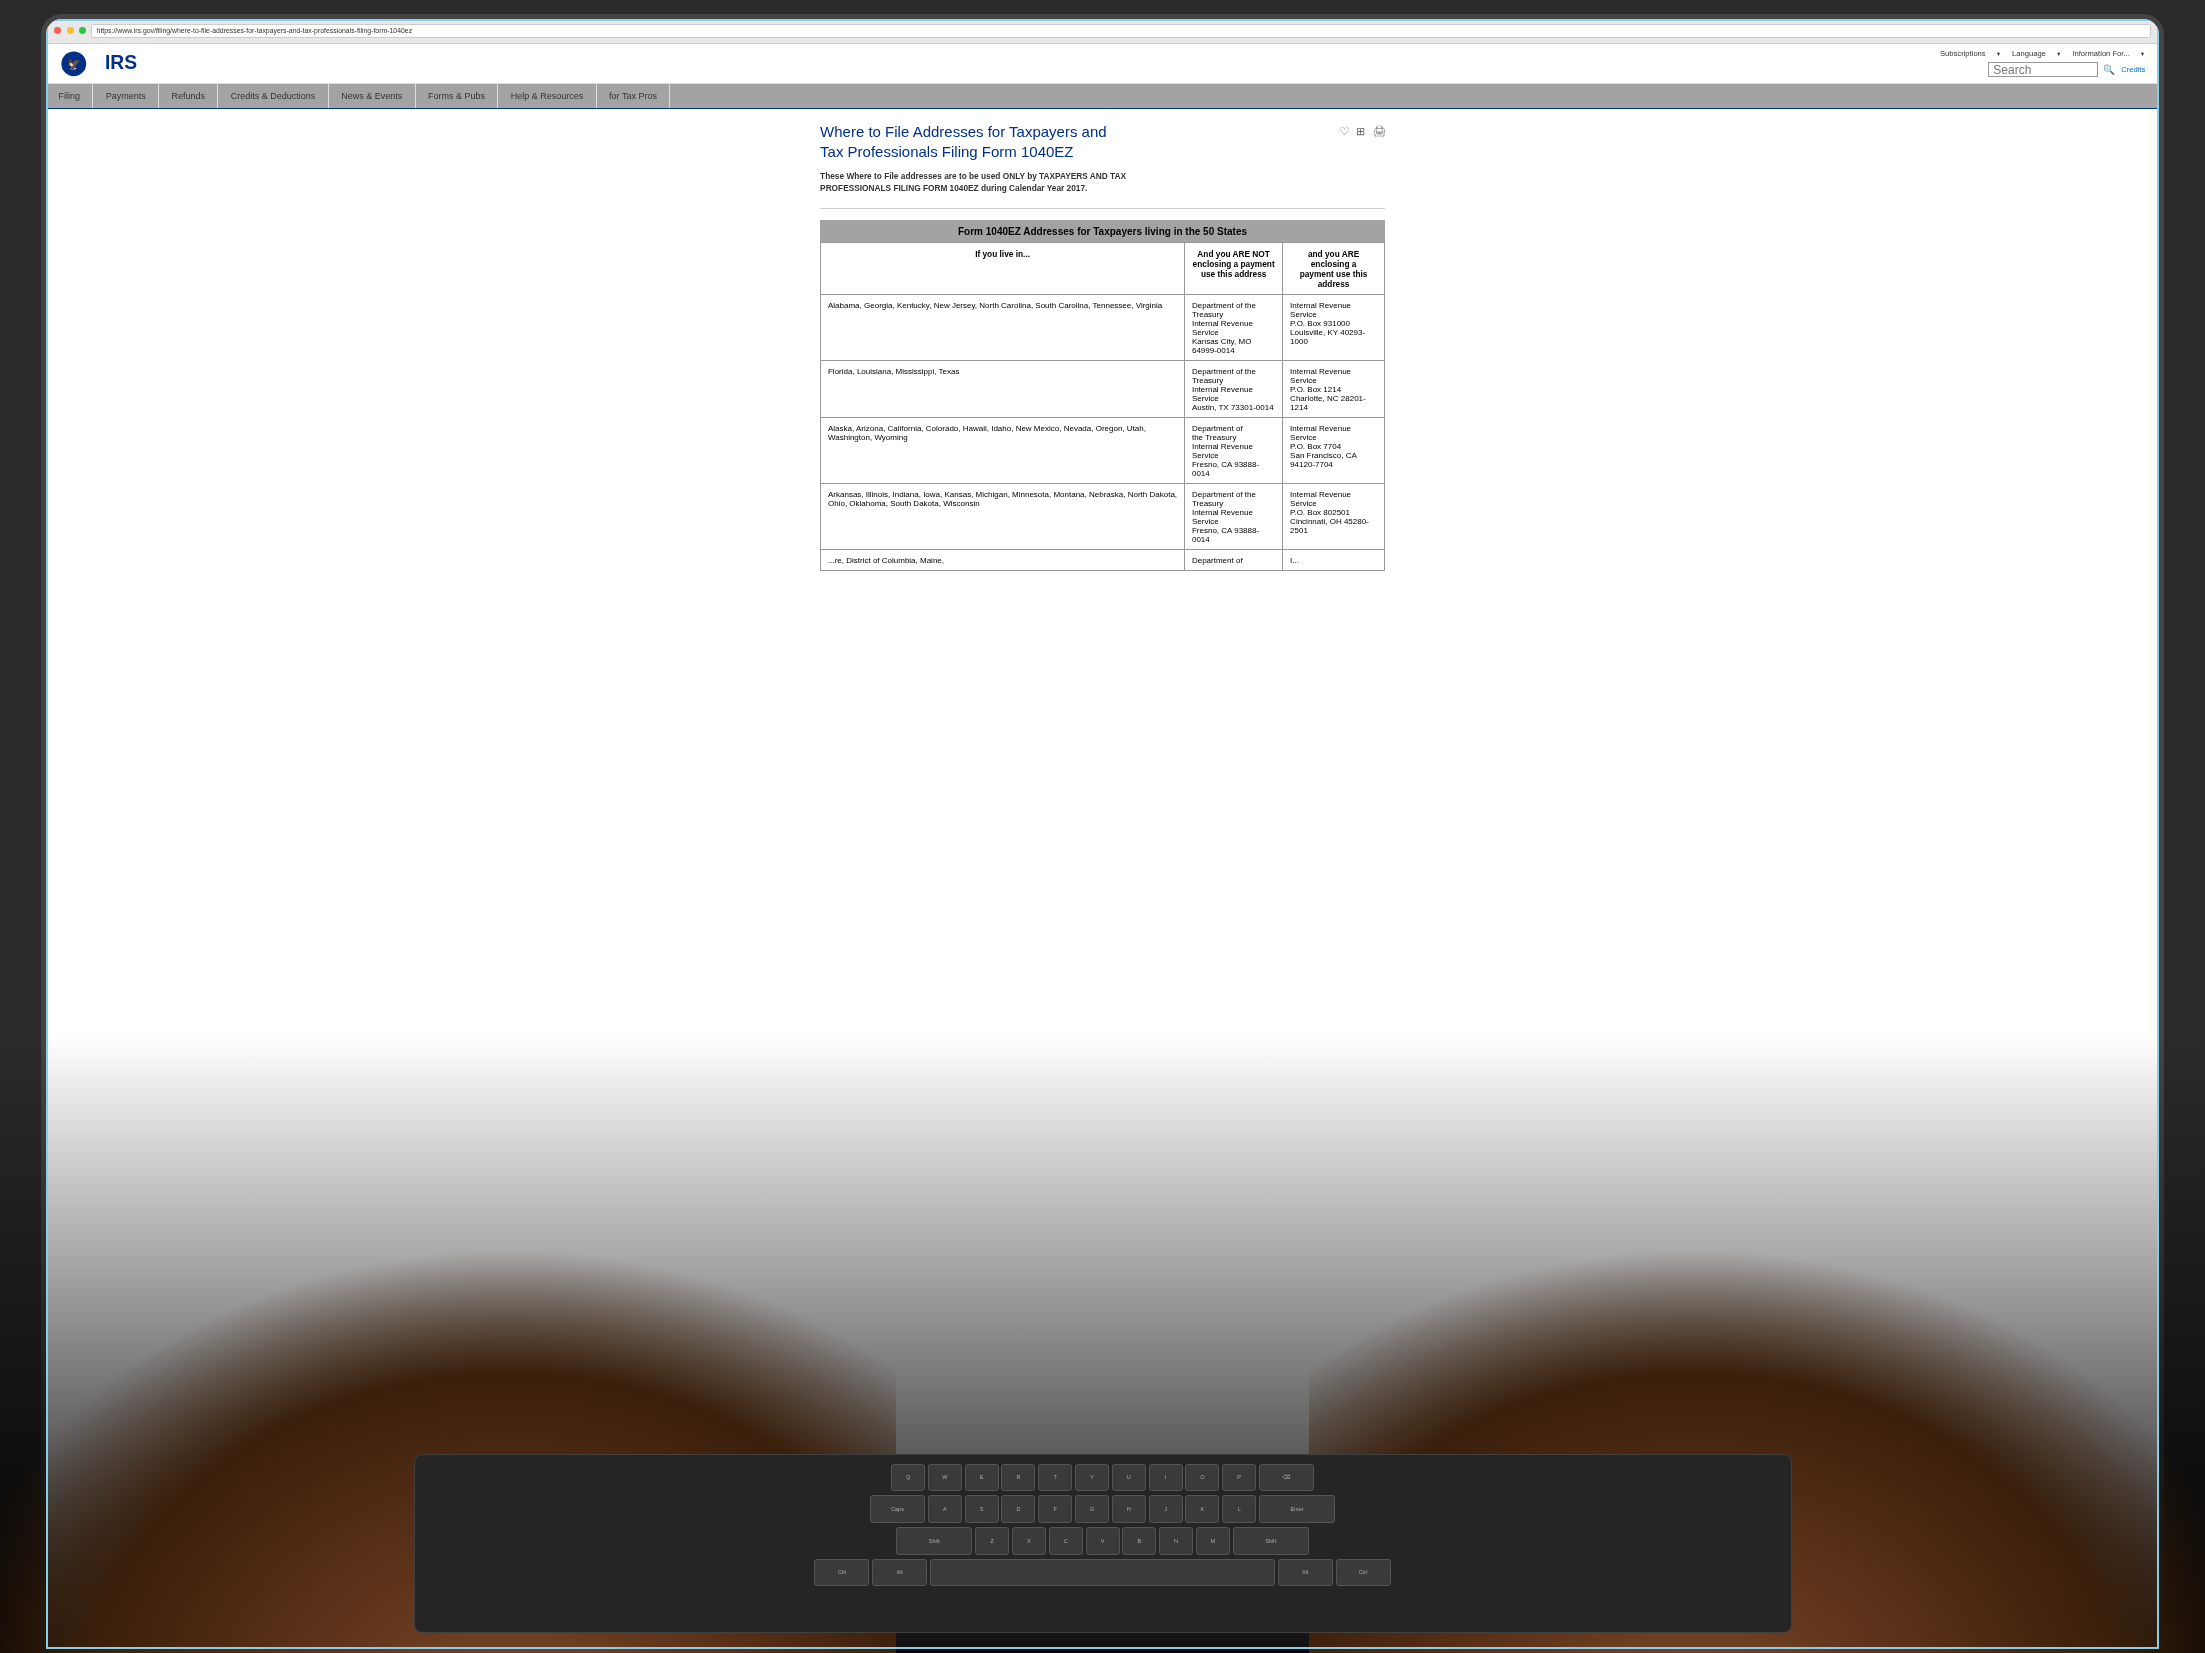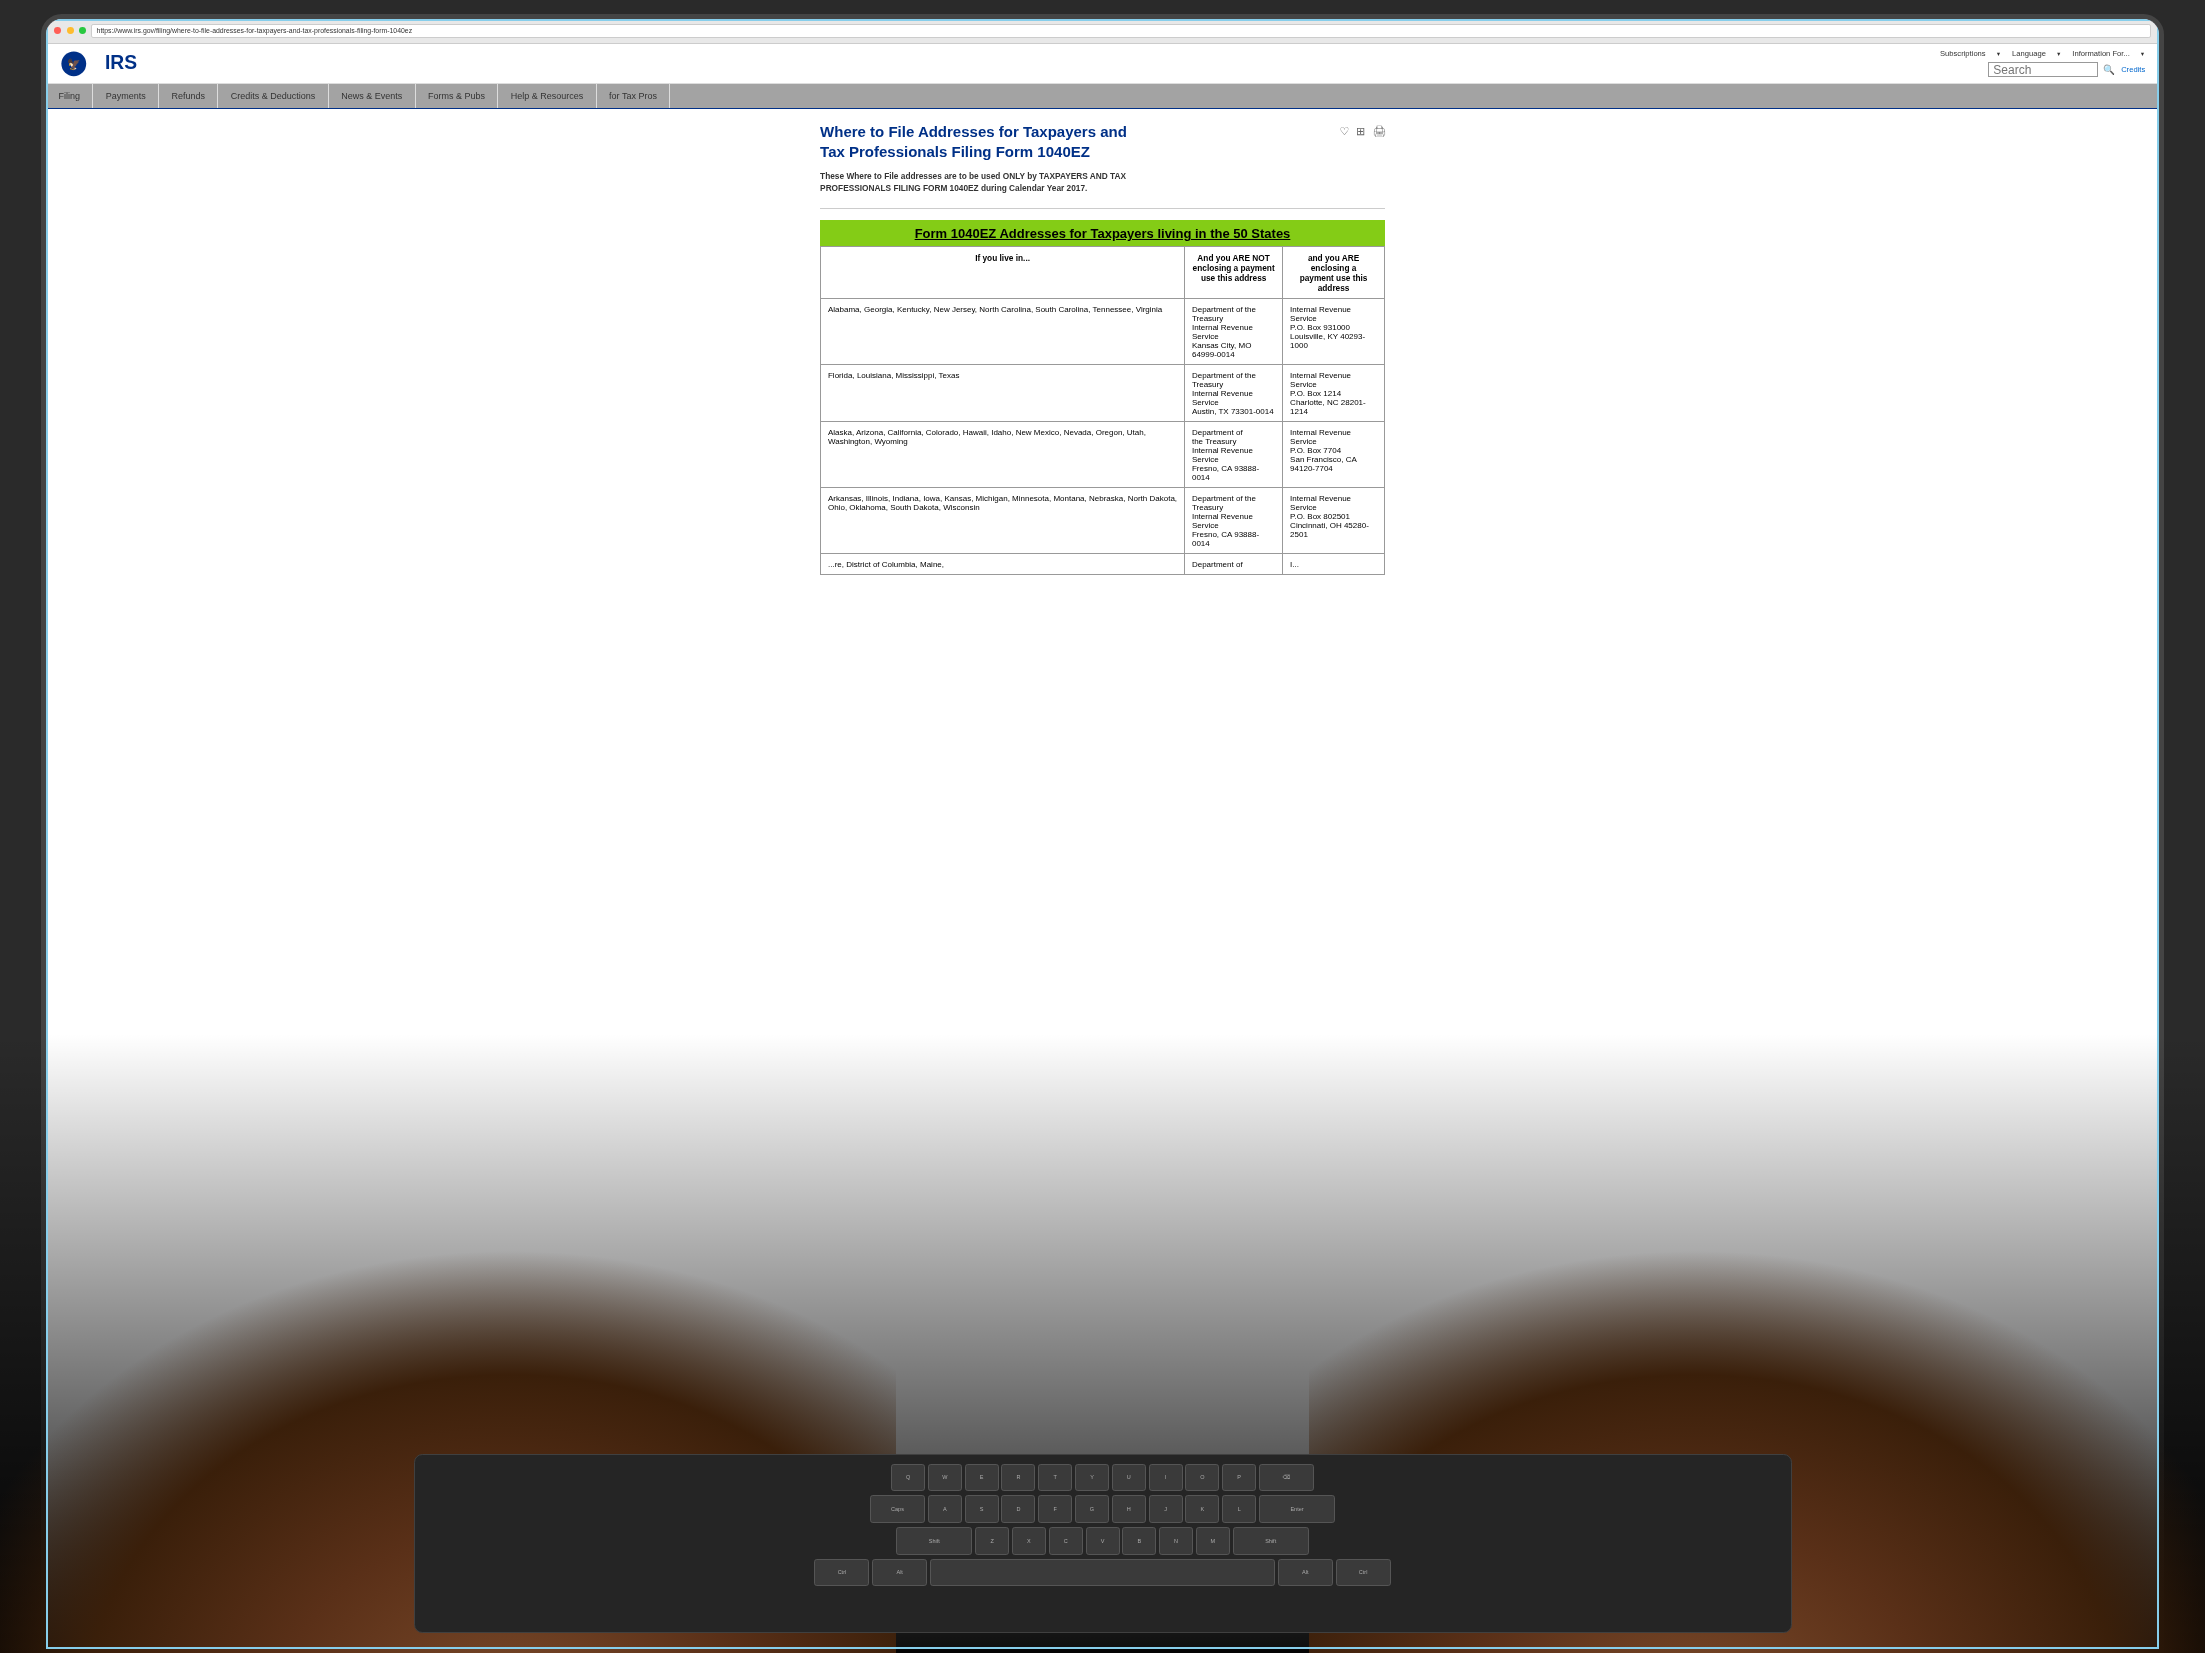--- a/index.html
+++ b/index.html
@@ -168,21 +168,21 @@
     .content-area {
       padding: 13.8px 27.6px;
       max-width: 620px;
       margin: 0 auto;
     }
 
     
     .page-title {
       font-size: 15px;
       color: #003087;
-      font-weight: bold;
+      font-weight: normal;
       margin-bottom: 8.3px;
       line-height: 1.3;
     }
 
     .page-actions {
       float: right;
       display: flex;
       gap: 4.1px;
       margin-top: 2.8px;
     }
@@ -209,26 +209,25 @@
     }
 
     
     .addresses-table {
       width: 100%;
       border-collapse: collapse;
       font-size: 8px;
     }
 
     .table-caption {
-      font-size: 13px;
+      font-size: 10px;
       font-weight: bold;
       text-align: center;
       padding: 5.5px;
-      background: #84cc16;
-      text-decoration: underline;
+      background: #a3a3a3;
     }
 
     .addresses-table th,
     .addresses-table td {
       border: 0.7px solid #999;
       padding: 5.5px 6.9px;
       vertical-align: top;
       text-align: left;
     }
 

